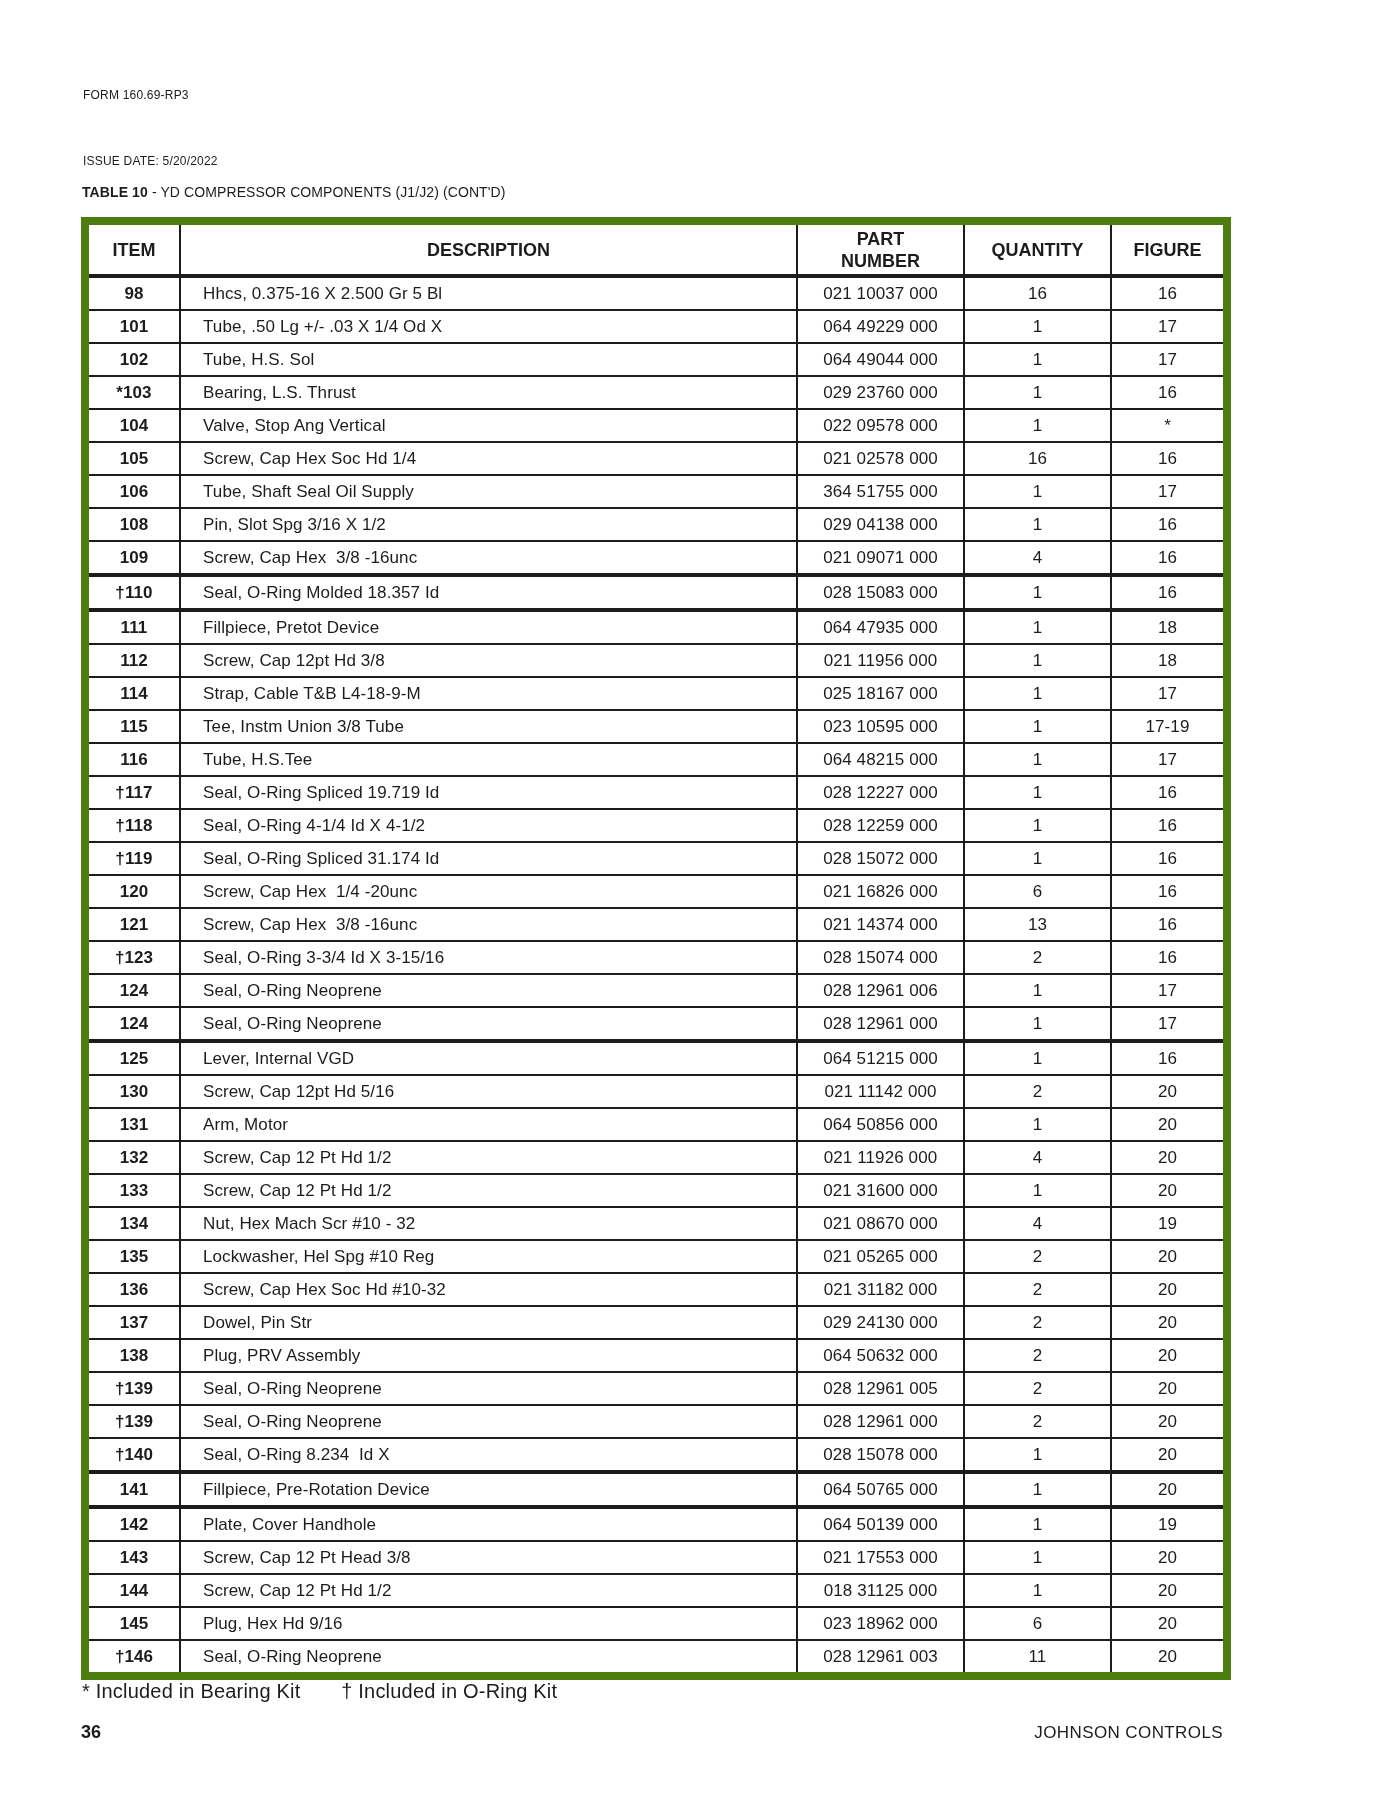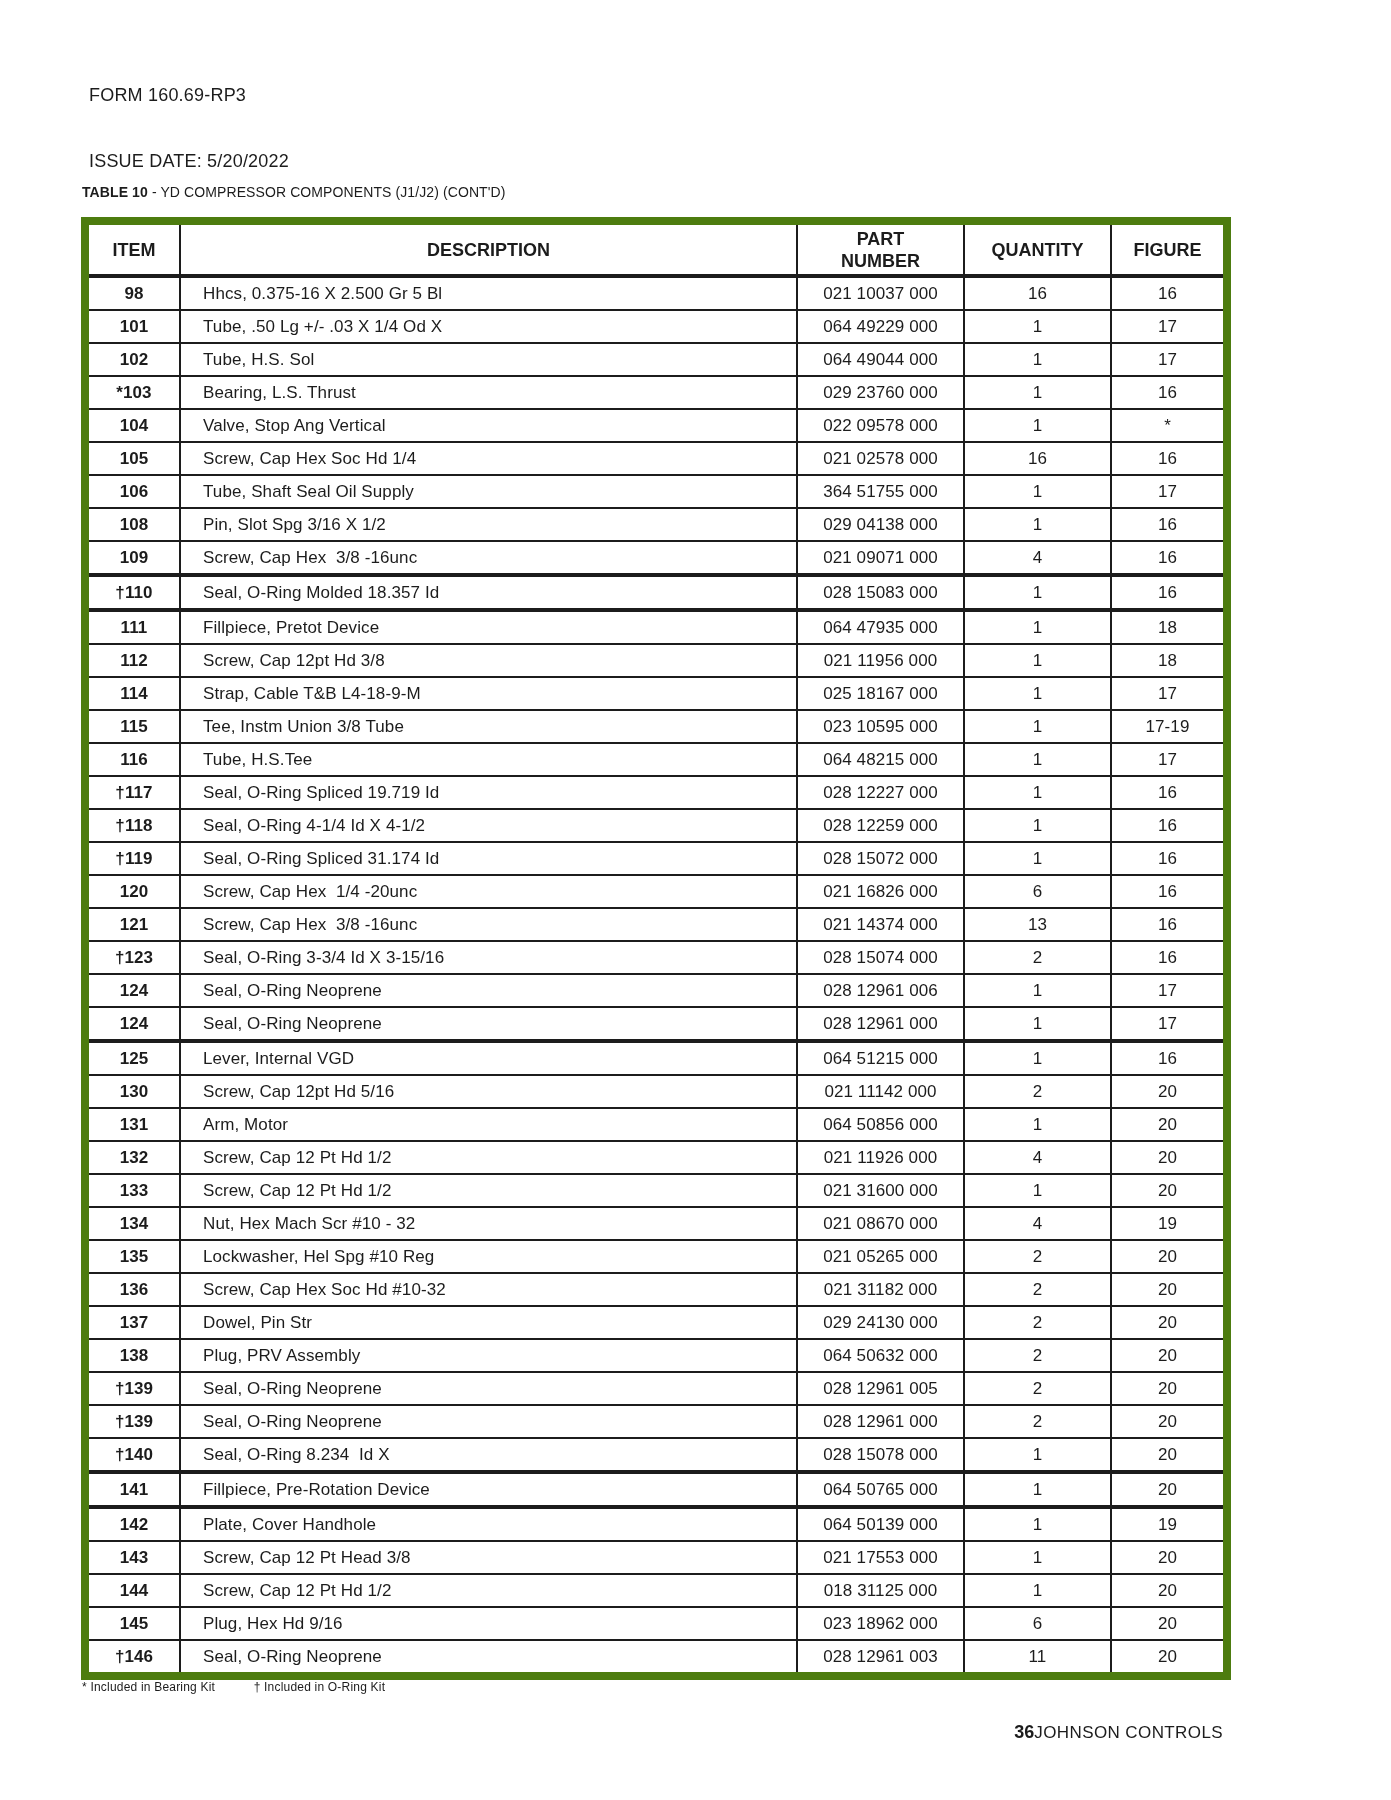--- a/index.html
+++ b/index.html
@@ -11,23 +11,23 @@
     position: relative;
     width: 1391px;
     height: 1800px;
     background: #ffffff;
     font-family: "Liberation Sans", sans-serif;
     color: #1c1c1c;
     overflow: hidden;
   }
   .doc-header {
     position: absolute;
-    left: 89px;
+    left: 83px;
     top: 40px;
-    font-size: 18px;
+    font-size: 12px;
     line-height: 22px;
     letter-spacing: 0.2px;
     white-space: pre;
   }
   .page-title {
     position: absolute;
     left: 82px;
     top: 184px;
     font-size: 14px;
     letter-spacing: 0.1px;
@@ -72,32 +72,32 @@
     padding-left: 22px;
     white-space: pre;
   }
   .parts-table tr.thick-bottom td {
     border-bottom: 4px solid #1c1c1c;
   }
   .footnotes {
     position: absolute;
     left: 82px;
     top: 1680px;
-    font-size: 12px;
+    font-size: 20px;
     letter-spacing: 0.2px;
     text-align: right;
   }
   .footnotes .fn + .fn { margin-left: 35px; }
   .page-footer {
     position: absolute;
     left: 81px;
     top: 1722px;
     width: 1142px;
     display: flex;
-    justify-content: flex-end;
+    justify-content: space-between;
     align-items: baseline;
   }
   .page-number {
     font-size: 18px;
     font-weight: bold;
   }
   .company-name {
     font-size: 17px;
     letter-spacing: 0.4px;
   }

